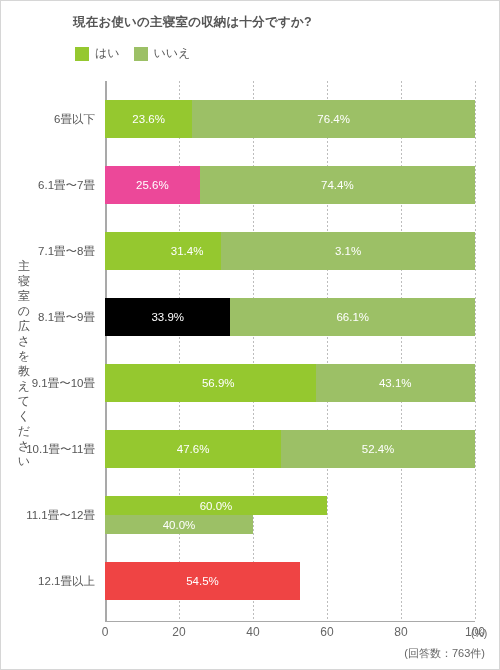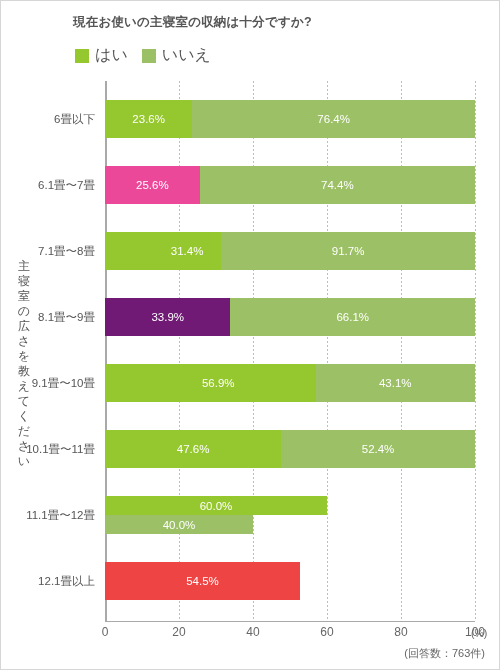--- a/index.html
+++ b/index.html
@@ -45,21 +45,21 @@
     display: flex;
     align-items: center;
     gap: 6px;
   }
   .legend-swatch {
     width: 14px;
     height: 14px;
     display: inline-block;
   }
   .legend-label {
-    font-size: 16px;
+    font-size: 12px;
     color: #555555;
     white-space: nowrap;
   }
 
   
   #plot {
     position: absolute;
     left: 104px;
     top: 80px;
     width: 370px;
@@ -242,25 +242,25 @@
           </div>
           <div class="seg" style="width: 275.28px; background: rgb(156, 192, 102);">
             <span class="seg-value">74.4%</span>
           </div>
         </div>
         <div class="bar-row" style="top: 151px;">
           <div class="seg" style="width: 116.18px; background: rgb(149, 200, 47); padding-left: 48px;">
             <span class="seg-value">31.4%</span>
           </div>
           <div class="seg" style="width: 253.82px; background: rgb(156, 192, 102);">
-            <span class="seg-value">91.7%</span>
+            <span class="seg-value">3.1%</span>
           </div>
         </div>
         <div class="bar-row" style="top: 217px;">
-          <div class="seg" style="width: 125.43px; background: #701a75;">
+          <div class="seg" style="width: 125.43px; background: #000000;">
             <span class="seg-value">33.9%</span>
           </div>
           <div class="seg" style="width: 244.57px; background: rgb(156, 192, 102);">
             <span class="seg-value">66.1%</span>
           </div>
         </div>
         <div class="bar-row" style="top: 283px;">
           <div class="seg" style="width: 210.53px; background: rgb(149, 200, 47); padding-left: 16px;">
             <span class="seg-value">56.9%</span>
           </div>

